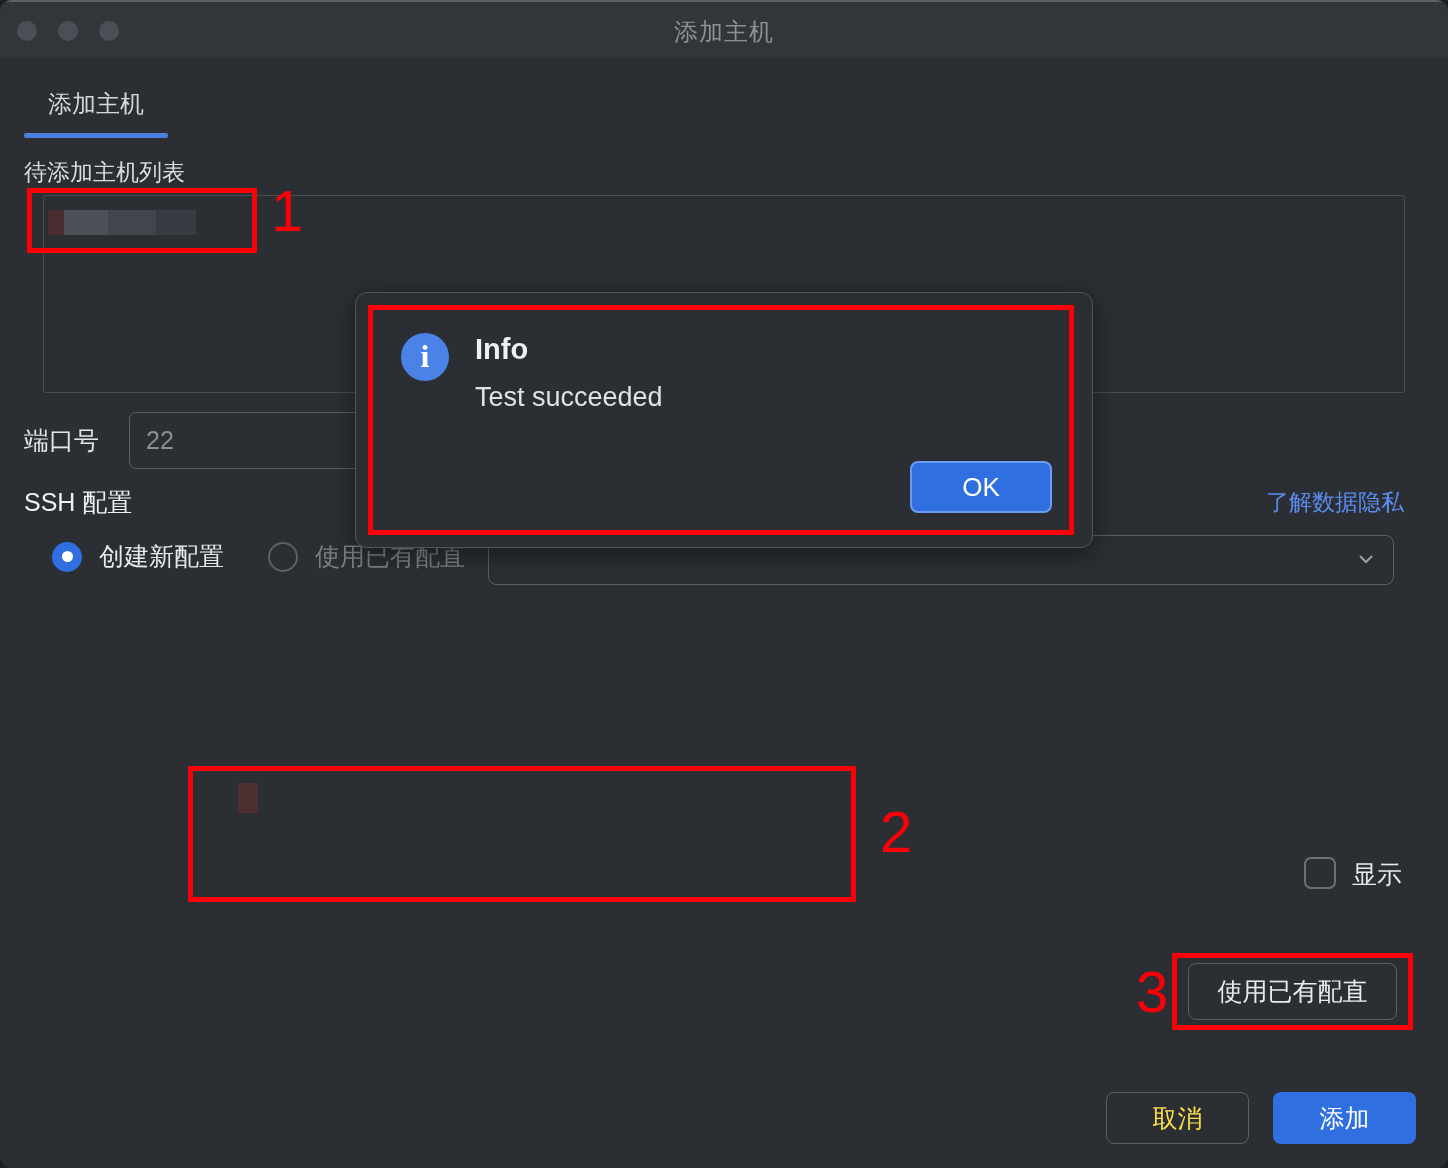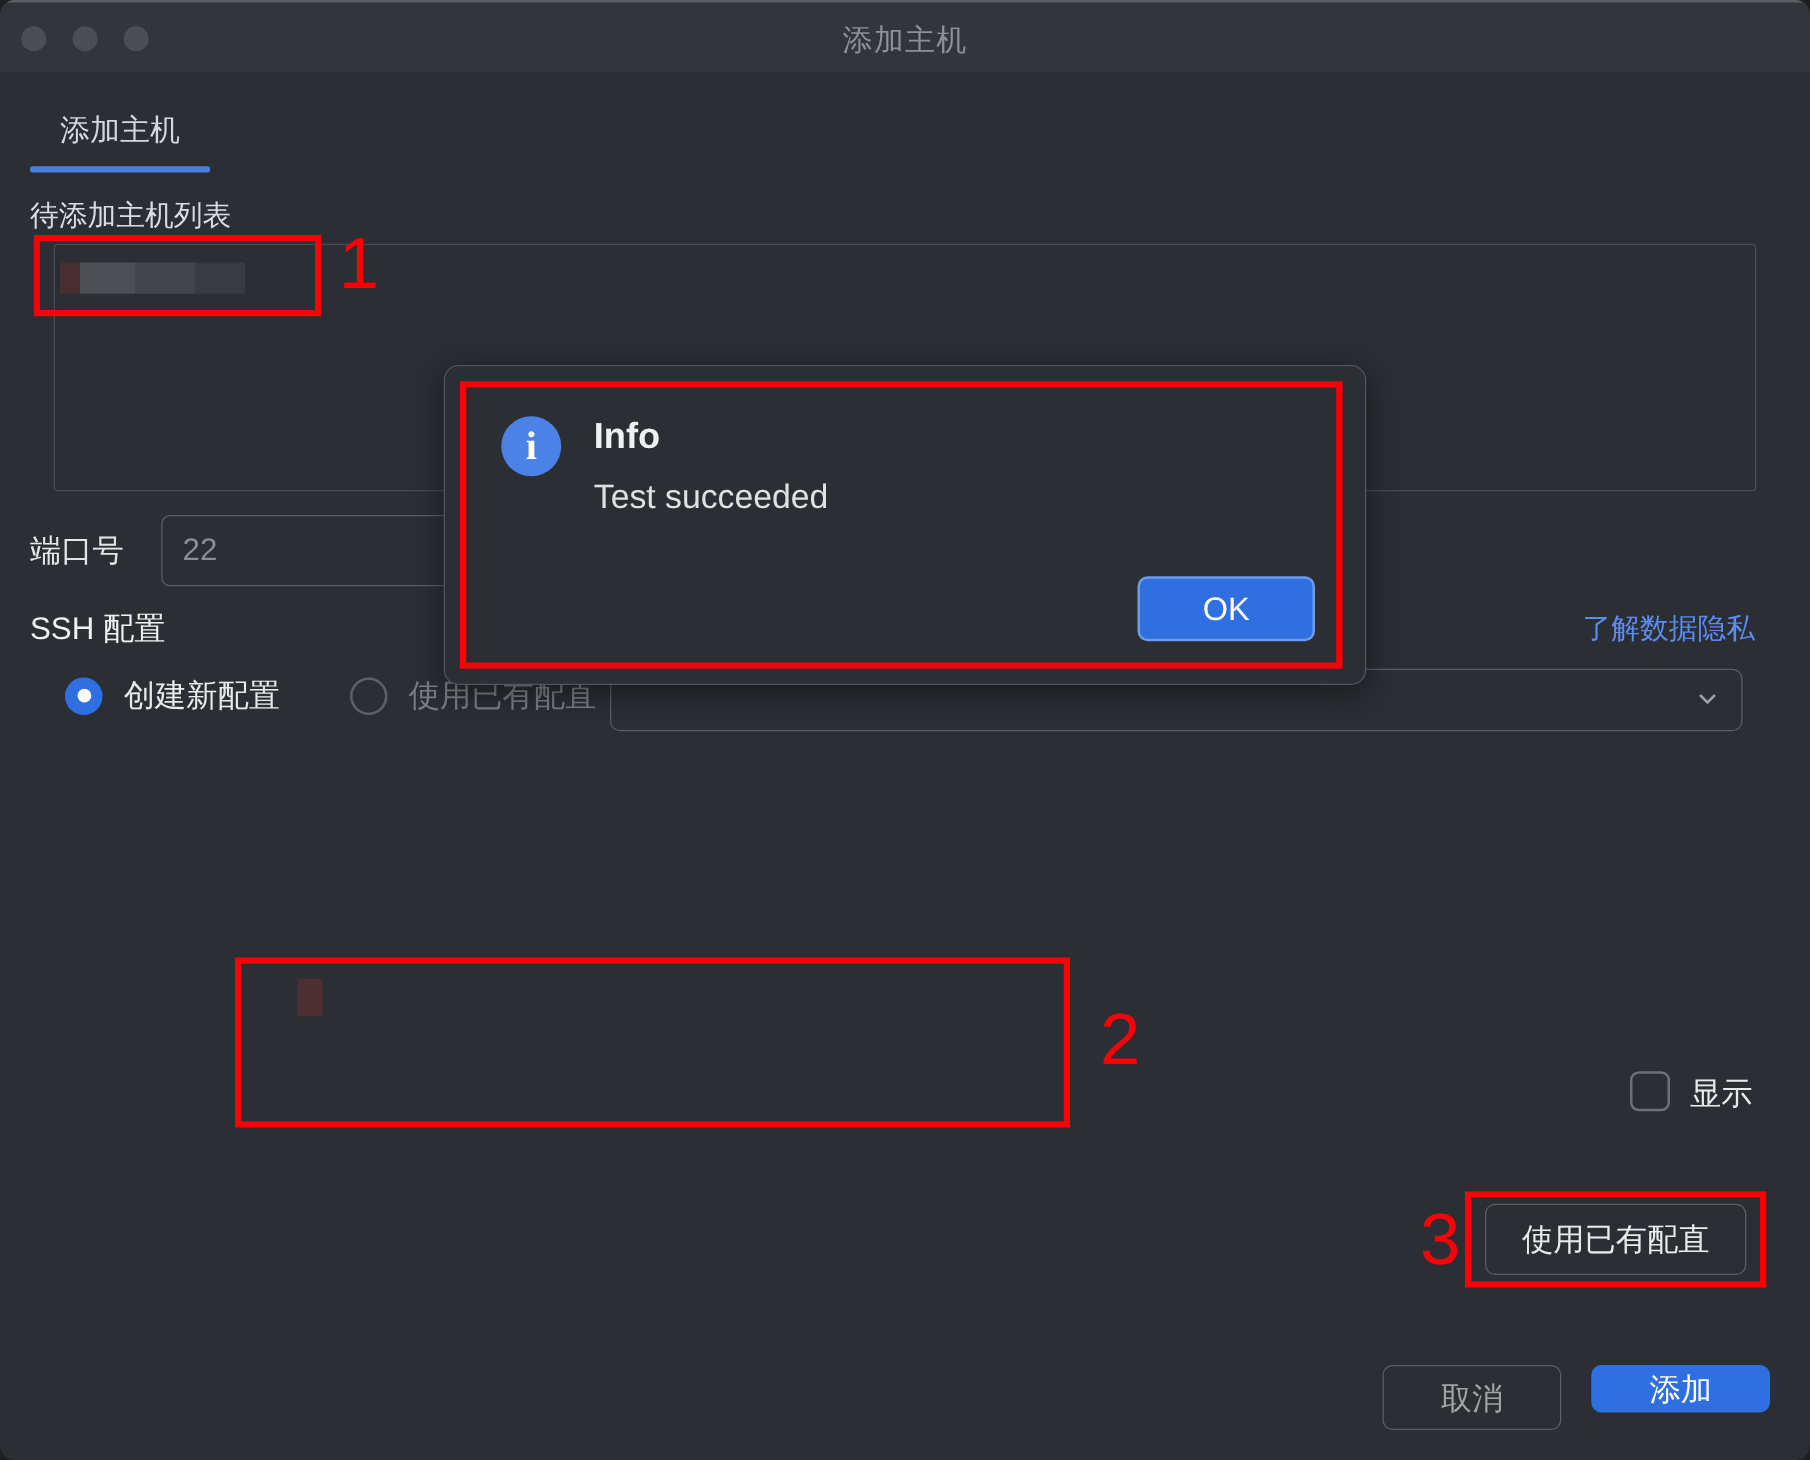--- a/index.html
+++ b/index.html
@@ -146,21 +146,20 @@
     color: #5b8cf0;
     cursor: pointer;
   }
 
   
   #radio-row {
     position: absolute;
     left: 52px; top: 540px;
     display: flex;
     align-items: flex-end;
-    gap: 12px;
   }
   .radio-opt { display: flex; align-items: center; }
   .radio-dot {
     width: 30px; height: 30px;
     border-radius: 50%;
     background: #2b2e33;
     border: 2px solid #5d6167;
     display: flex; align-items: center; justify-content: center;
     flex: none;
   }
@@ -248,29 +247,29 @@
 
   
   #cancel-btn {
     position: absolute;
     left: 1106px; top: 1092px;
     width: 143px; height: 52px;
     background: #2b2e33;
     border: 1px solid #5b6067;
     border-radius: 8px;
     font-size: 25px;
-    color: #a3a3a3;
+    color: #fde047;
     font-family: "Liberation Sans", sans-serif;
     cursor: pointer;
     text-align: center;
   }
   #add-btn {
     position: absolute;
     left: 1273px; top: 1092px;
-    width: 143px; height: 38px;
+    width: 143px; height: 52px;
     background: #2f6fe0;
     border: none;
     border-radius: 8px;
     font-size: 25px;
     color: #ffffff;
     font-family: "Liberation Sans", sans-serif;
     cursor: pointer;
   }
 
   

